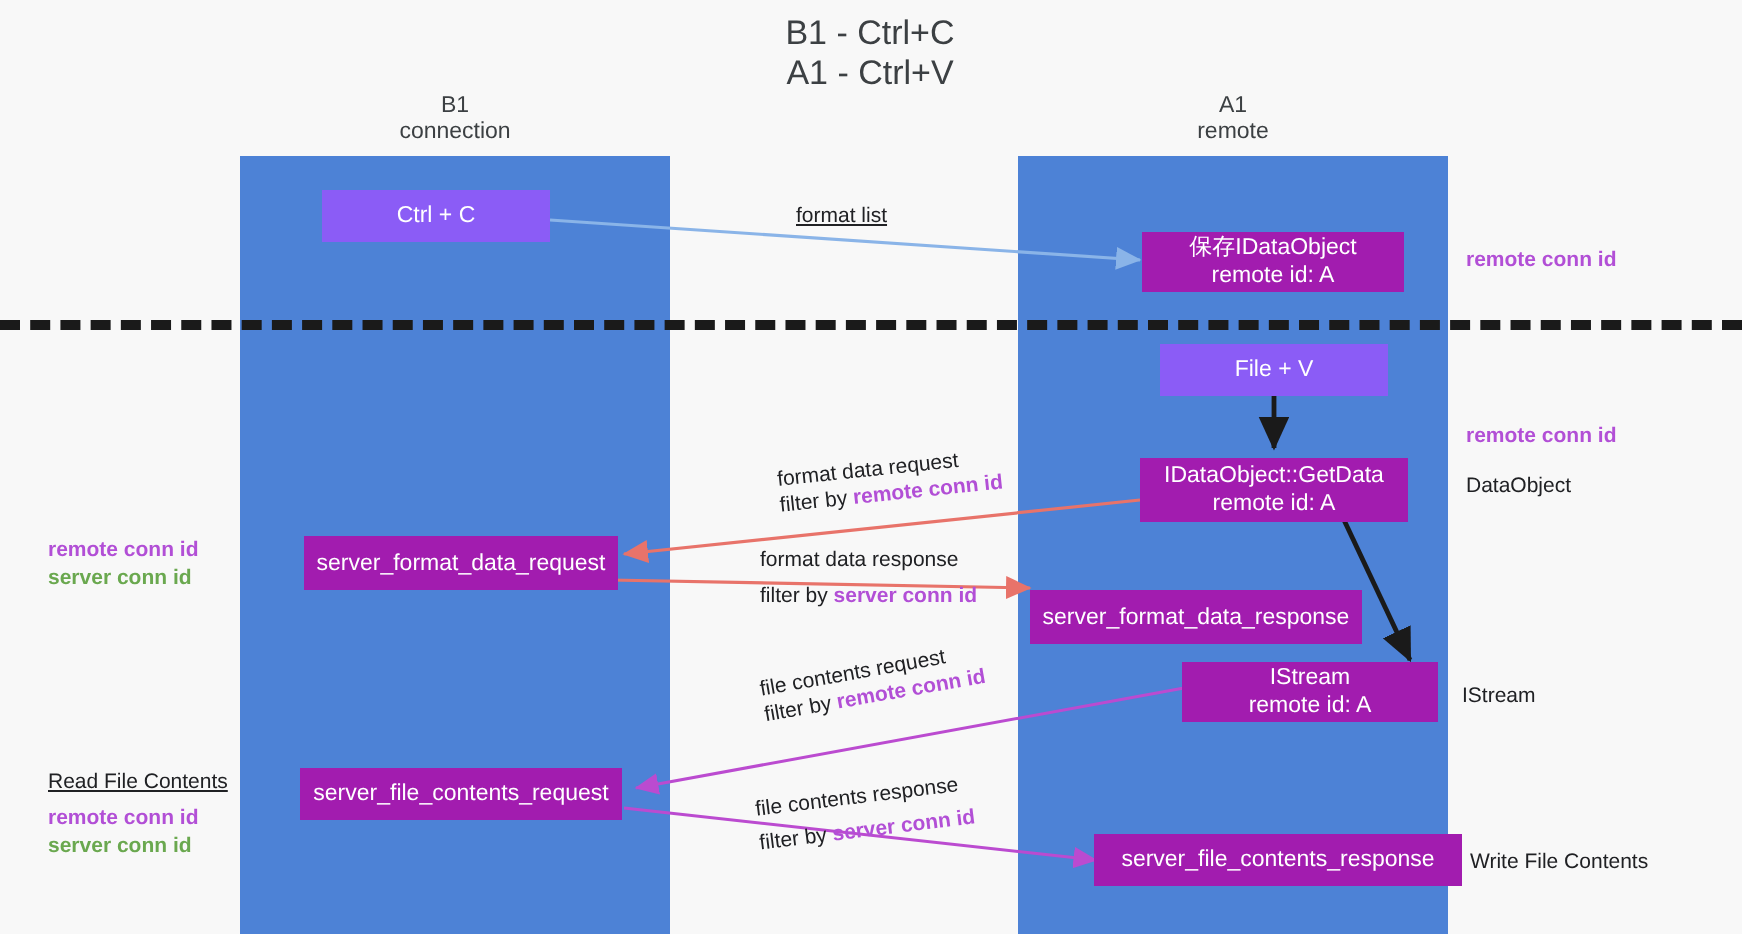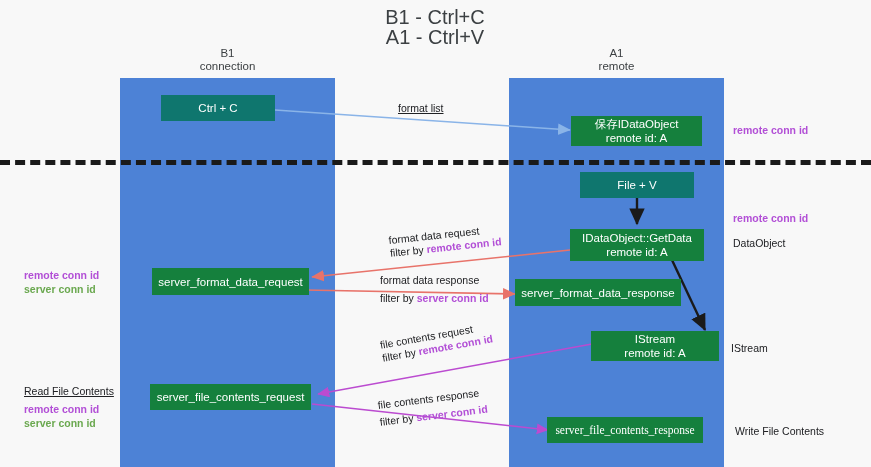--- a/index.html
+++ b/index.html
@@ -39,22 +39,22 @@
     align-items: center;
     justify-content: center;
     text-align: center;
     color: #ffffff;
     font-size: 11.5px;
     line-height: 14px;
     white-space: pre-line;
     box-sizing: border-box;
     padding: 2px 4px;
   }
-  .node.green { background: #0f766e; }
-  .node.orange { background: #15803d; }
+  .node.green { background: #8b5cf6; }
+  .node.orange { background: #a21caf; }
   .edge-label {
     position: absolute;
     color: #202124;
     font-size: 10.5px;
     line-height: 13px;
     white-space: nowrap;
     transform-origin: left top;
   }
   .kw-remote { color: #b24fd6; font-weight: bold; }
   .kw-server-p { color: #b24fd6; font-weight: bold; }
@@ -67,21 +67,21 @@
   }
   .side-label .remote { color: #b24fd6; font-weight: bold; }
   .side-label .server { color: #6aa84f; font-weight: bold; }
   .side-label .plain { color: #202124; }
   #title {
     position: absolute;
     left: 0;
     top: 7px;
     width: 870px;
     text-align: center;
-    font-size: 20px;
+    font-size: 17px;
     line-height: 20px;
     color: #3c4043;
     white-space: pre-line;
   }
   .dash-divider {
     position: absolute;
     height: 0;
     border-top: 5px dashed #1a1a1a;
   }
 </style>
@@ -139,28 +139,28 @@
   <div class="node orange" style="left:571px; top:116px; width:131px; height:30px;">保存IDataObject
 remote id: A</div>
 
   <div class="node green" style="left:580px; top:172px; width:114px; height:26px;">File + V</div>
 
   <div class="node orange" style="left:570px; top:229px; width:134px; height:32px;text-align:center;">IDataObject::GetData
 remote id: A</div>
 
   <div class="node orange" style="left:152px; top:268px; width:157px; height:27px;">server_format_data_request</div>
 
-  <div class="node orange" style="left:515px; top:279px; width:166px; height:27px;">server_format_data_response</div>
+  <div class="node orange" style="left:515px; top:295px; width:166px; height:27px;">server_format_data_response</div>
 
   <div class="node orange" style="left:591px; top:331px; width:128px; height:30px;">IStream
 remote id: A</div>
 
   <div class="node orange" style="left:150px; top:384px; width:161px; height:26px;">server_file_contents_request</div>
 
-  <div class="node orange" style="left:547px; top:417px; width:156px; height:26px;font-family:Liberation Serif, serif;">server_file_contents_response</div>
+  <div class="node orange" style="left:547px; top:417px; width:184px; height:26px;">server_file_contents_response</div>
 
   <div class="edge-label" style="left:398px; top:102px;text-decoration:underline;">format list</div>
 
   <div class="edge-label" style="left:388px; top:234px; transform: rotate(-6deg);">
     <div>format data request</div>
     <div>
       <span>filter by </span><span class="kw-remote">remote conn id</span>
     </div>
   </div>
 

